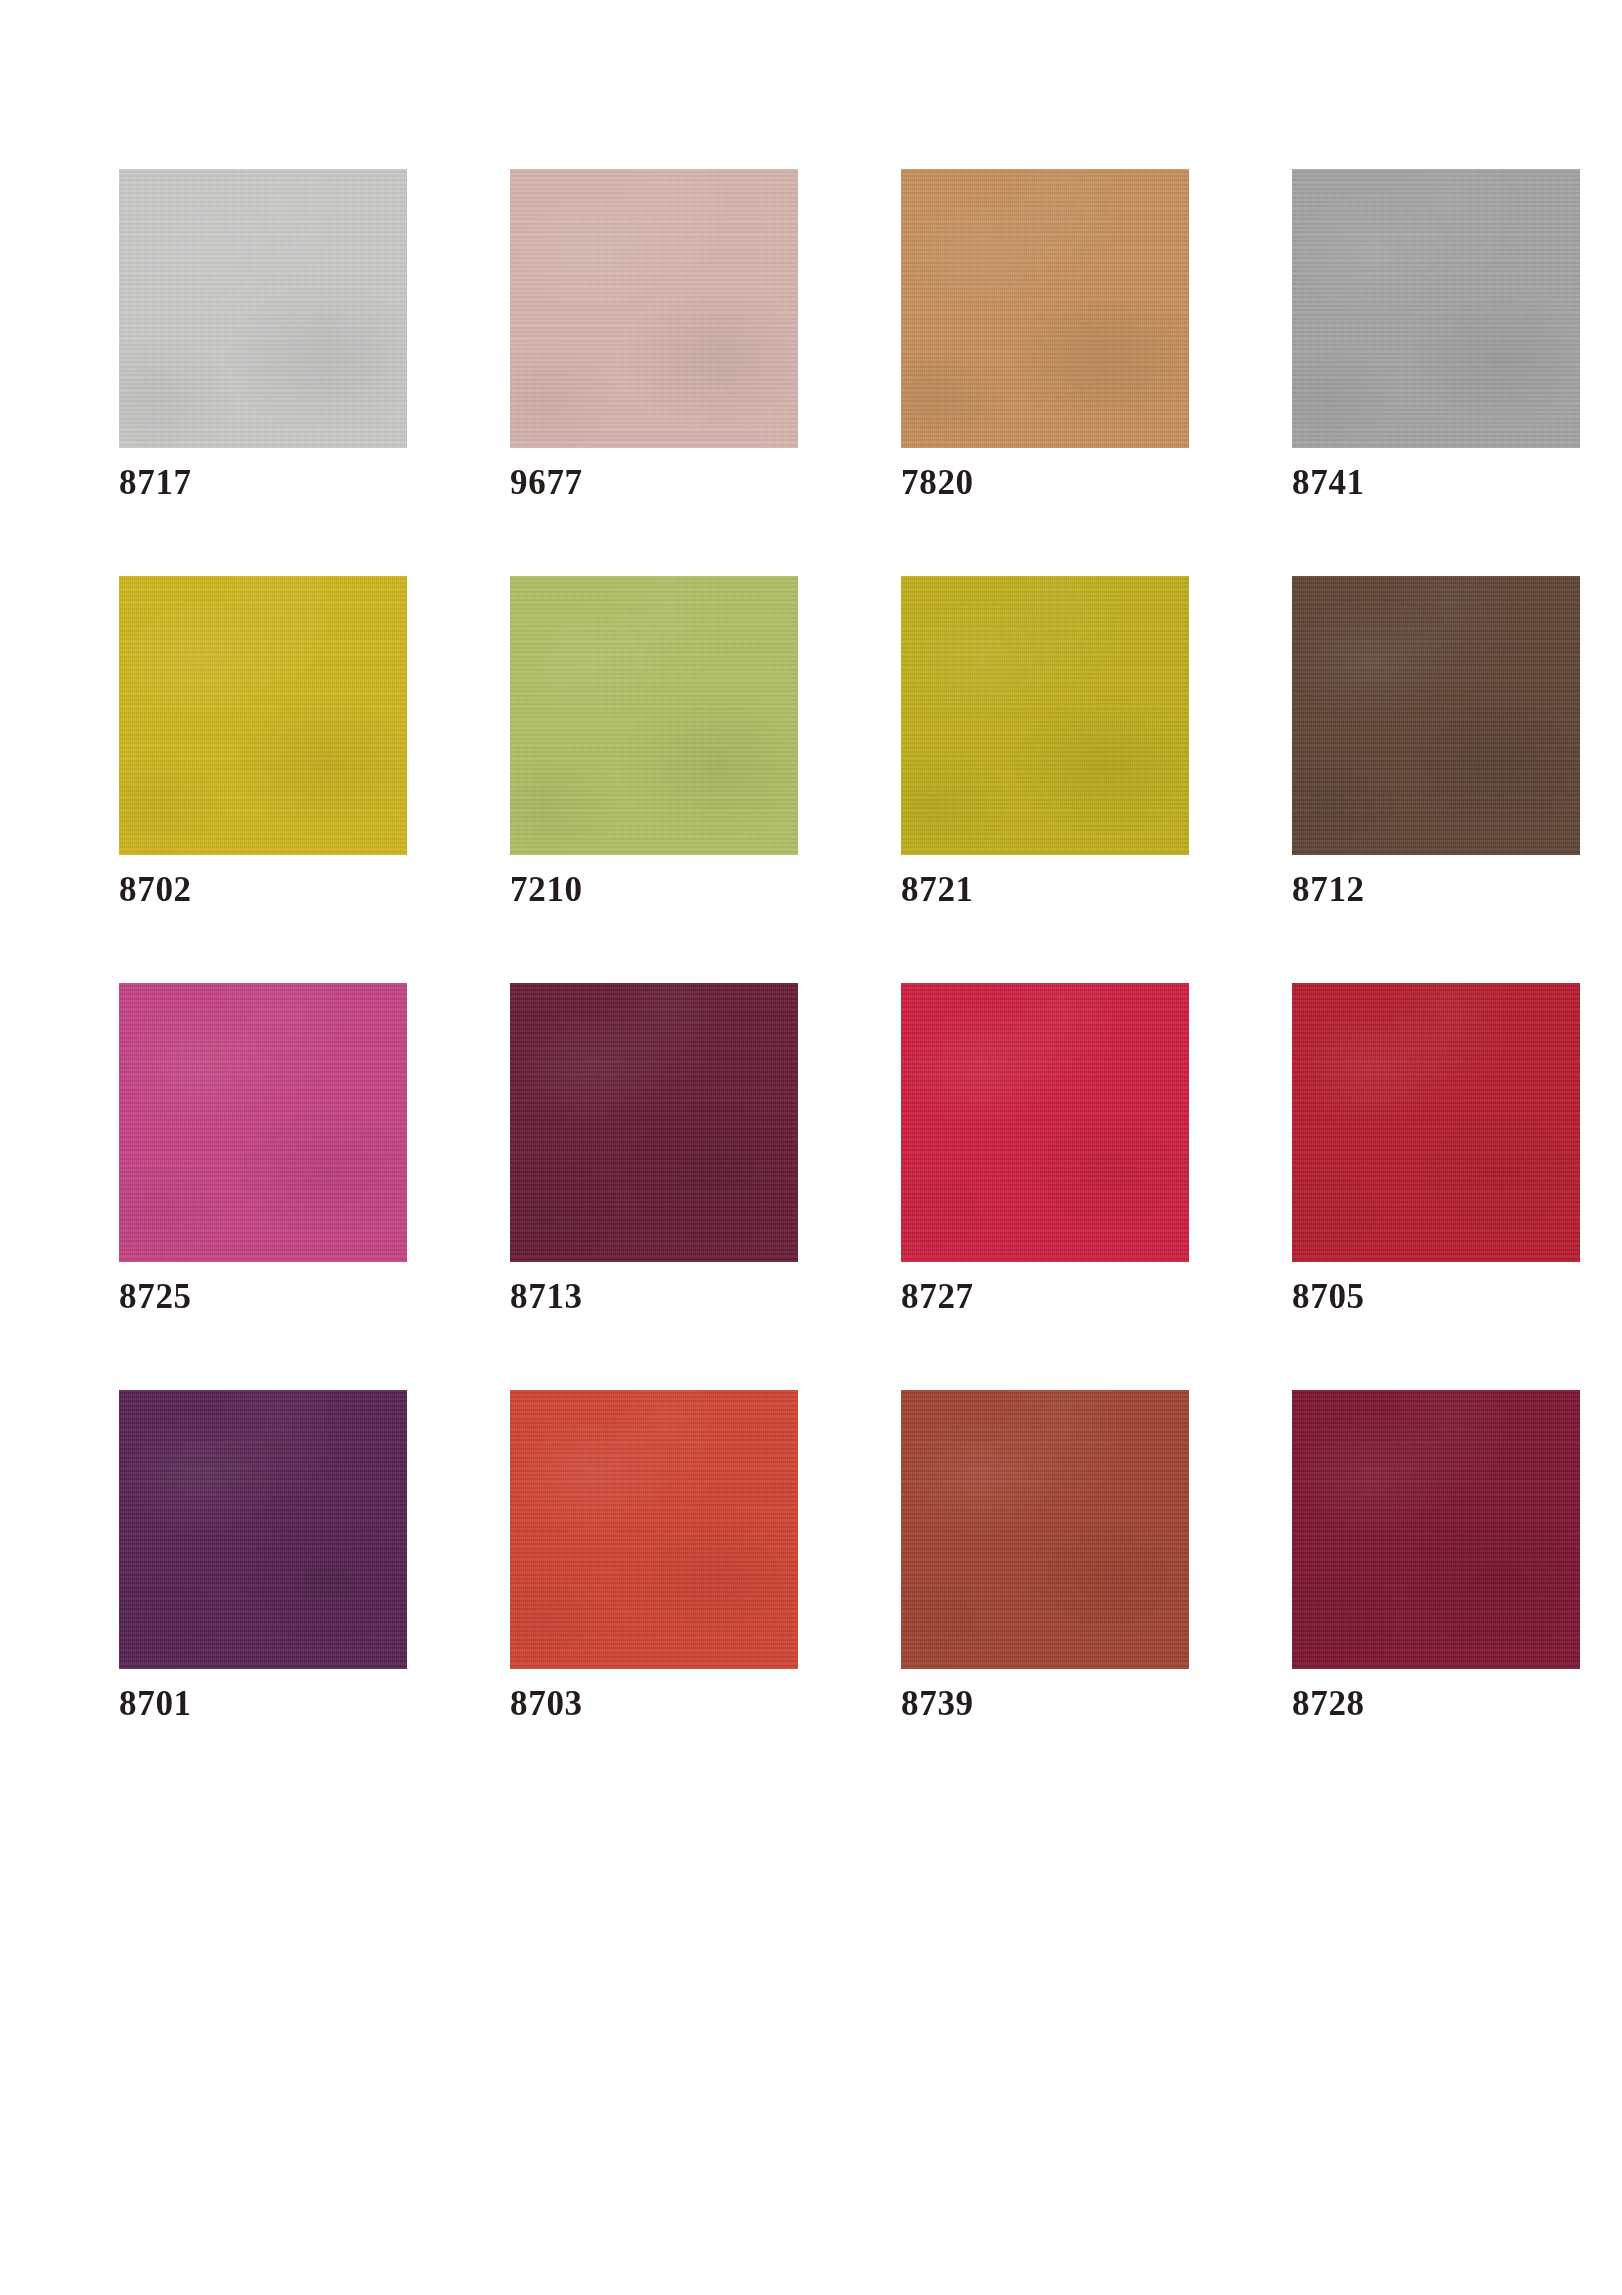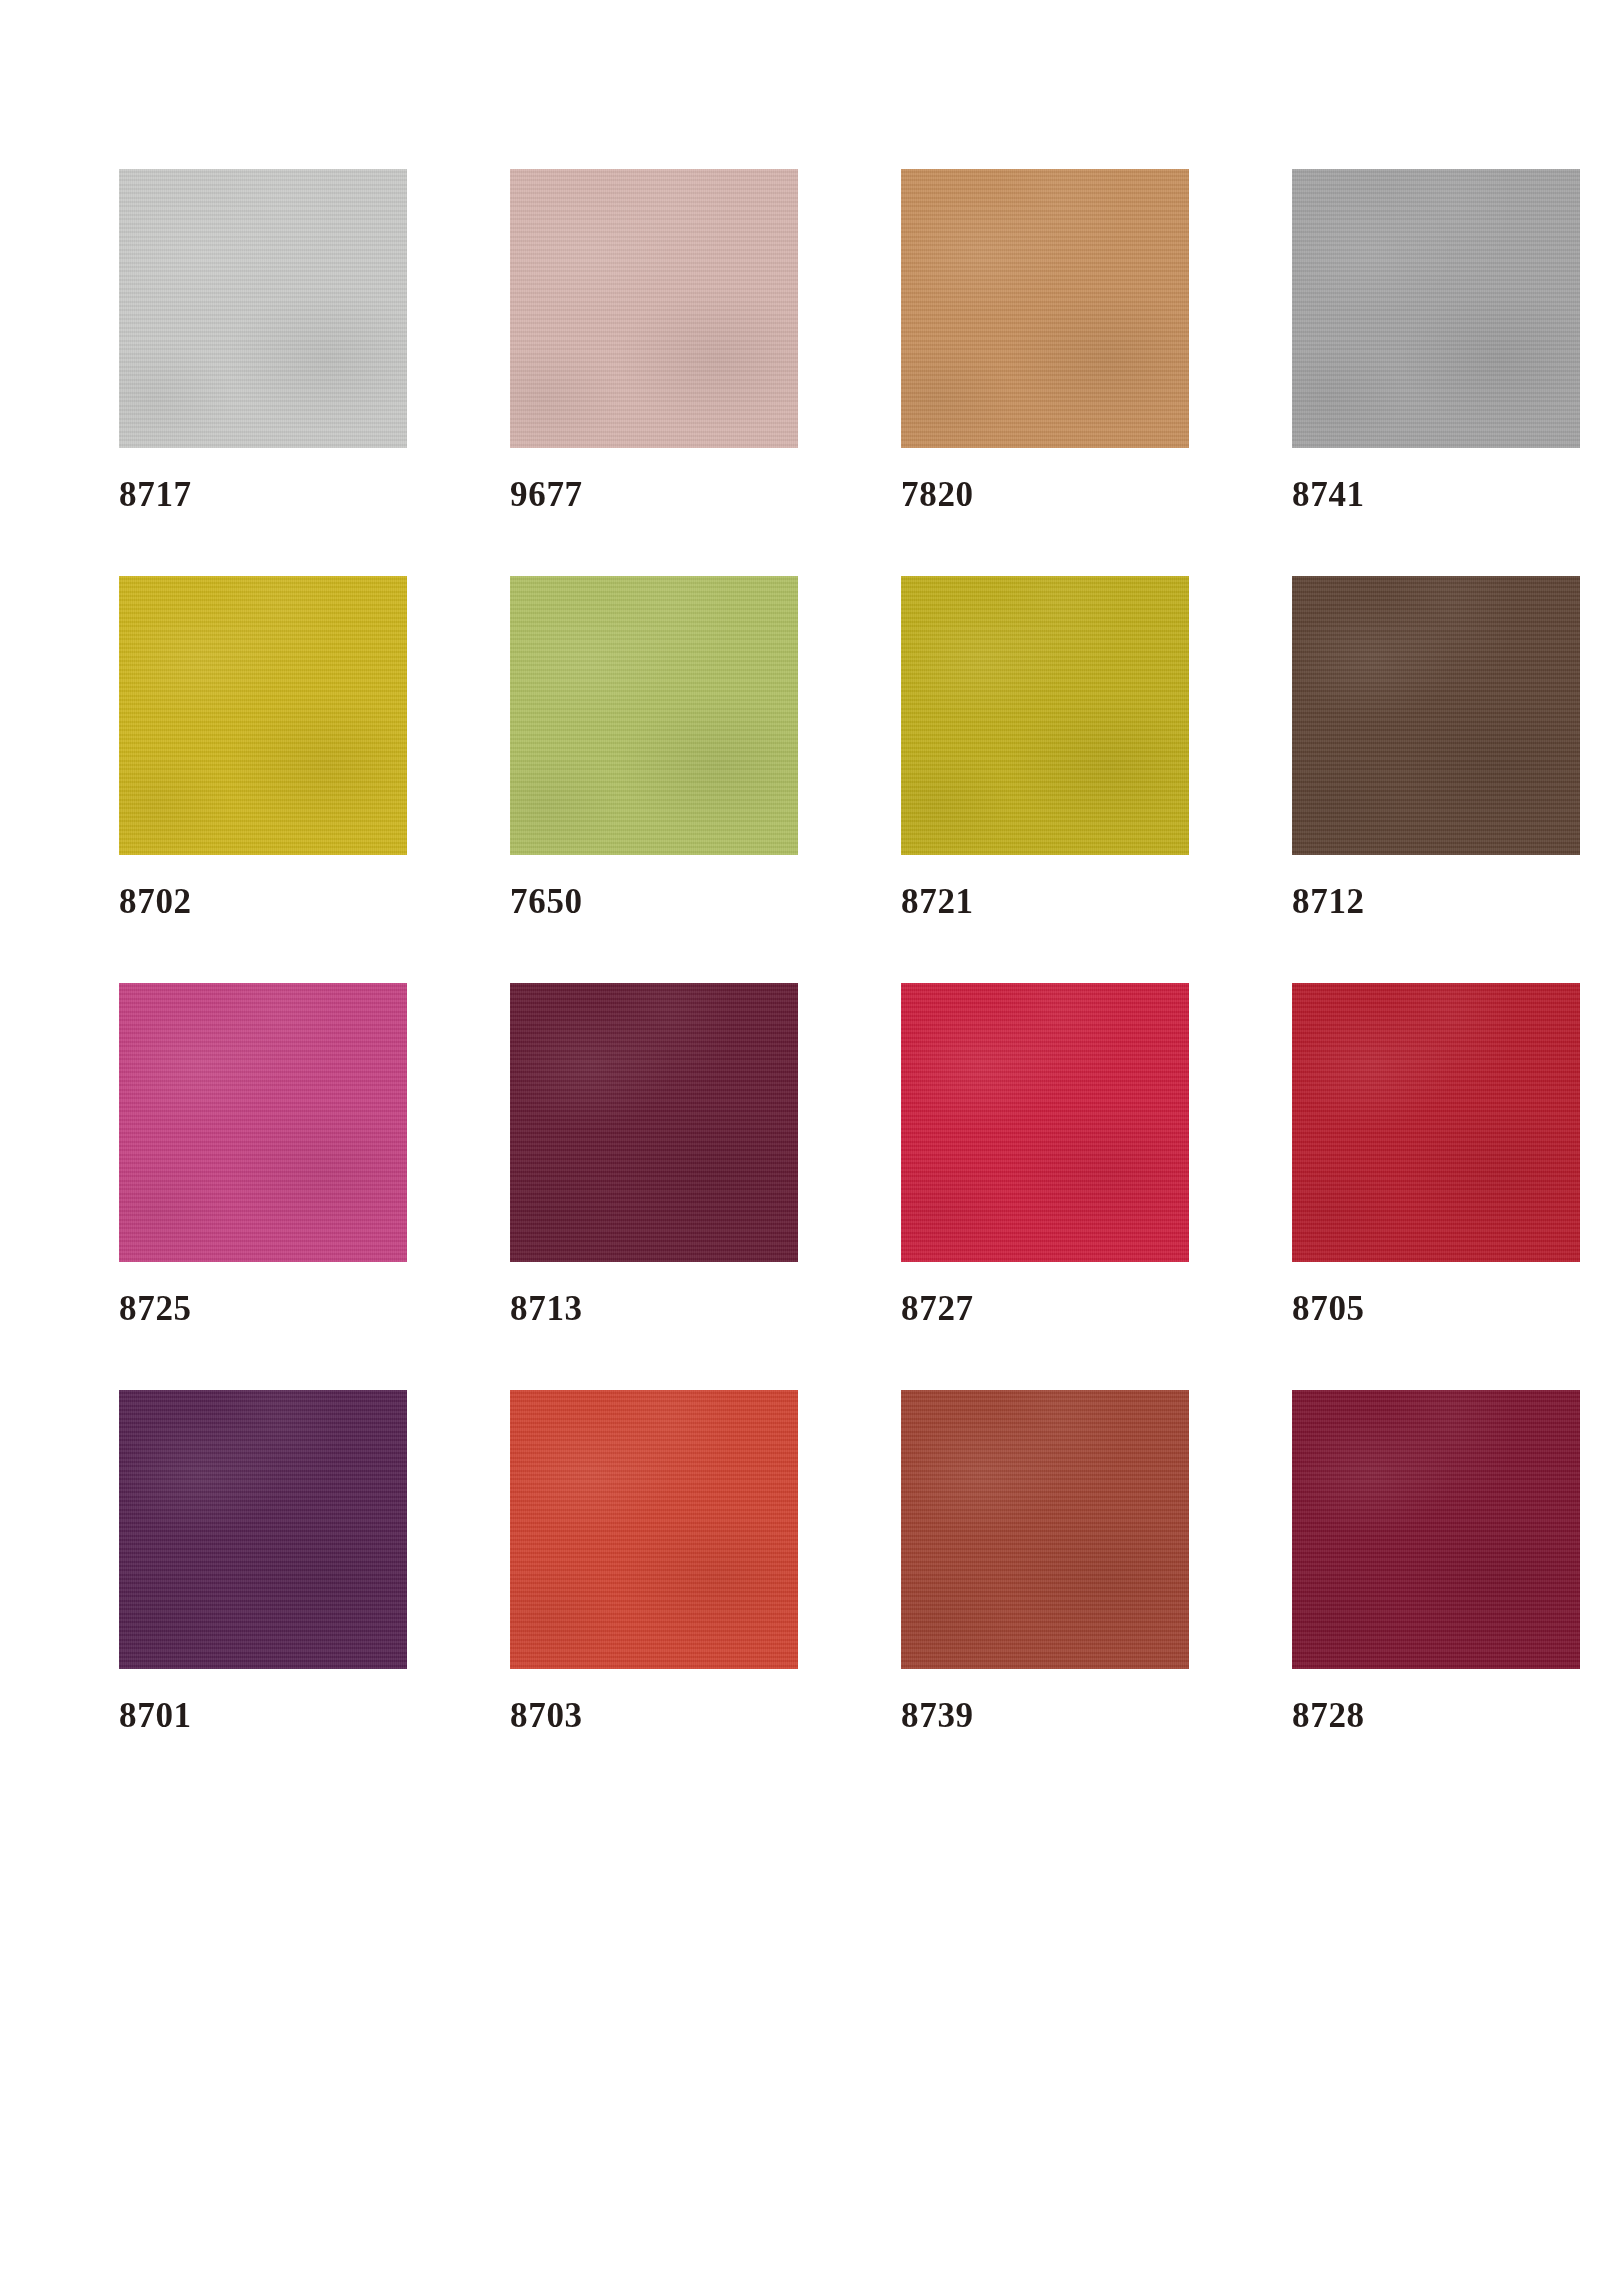--- a/index.html
+++ b/index.html
@@ -83,21 +83,21 @@
       radial-gradient(ellipse 118px 92px at 28% 30%, rgba(255,255,255,0.06), rgba(255,255,255,0) 70%),
       radial-gradient(ellipse 144px 105px at 72% 68%, rgba(0,0,0,0.05), rgba(0,0,0,0) 70%),
       radial-gradient(ellipse 92px 131px at 55% 12%, rgba(255,255,255,0.035), rgba(255,255,255,0) 72%),
       radial-gradient(ellipse 105px 79px at 12% 82%, rgba(0,0,0,0.04), rgba(0,0,0,0) 75%);
     pointer-events: none;
   }
 
   .swatch-label {
     position: absolute;
     left: 0;
-    top: 308px;
+    top: 296px;
     font-family: "Liberation Serif", "DejaVu Serif", serif;
     font-weight: bold;
     font-size: 35px;
     letter-spacing: 0.7px;
     color: #231c1a;
     line-height: 1;
     white-space: nowrap;
   }
 </style>
 </head>
@@ -120,21 +120,21 @@
       <div class="swatch-cell">
         <div class="swatch-chip" style="background-color: rgb(163, 163, 164);"></div>
         <div class="swatch-label">8741</div>
       </div>
       <div class="swatch-cell">
         <div class="swatch-chip" style="background-color: rgb(205, 181, 29);"></div>
         <div class="swatch-label">8702</div>
       </div>
       <div class="swatch-cell">
         <div class="swatch-chip" style="background-color: rgb(175, 191, 99);"></div>
-        <div class="swatch-label">7650</div>
+        <div class="swatch-label">7210</div>
       </div>
       <div class="swatch-cell">
         <div class="swatch-chip" style="background-color: rgb(191, 174, 27);"></div>
         <div class="swatch-label">8721</div>
       </div>
       <div class="swatch-cell">
         <div class="swatch-chip" style="background-color: rgb(93, 67, 52);"></div>
         <div class="swatch-label">8712</div>
       </div>
       <div class="swatch-cell">

